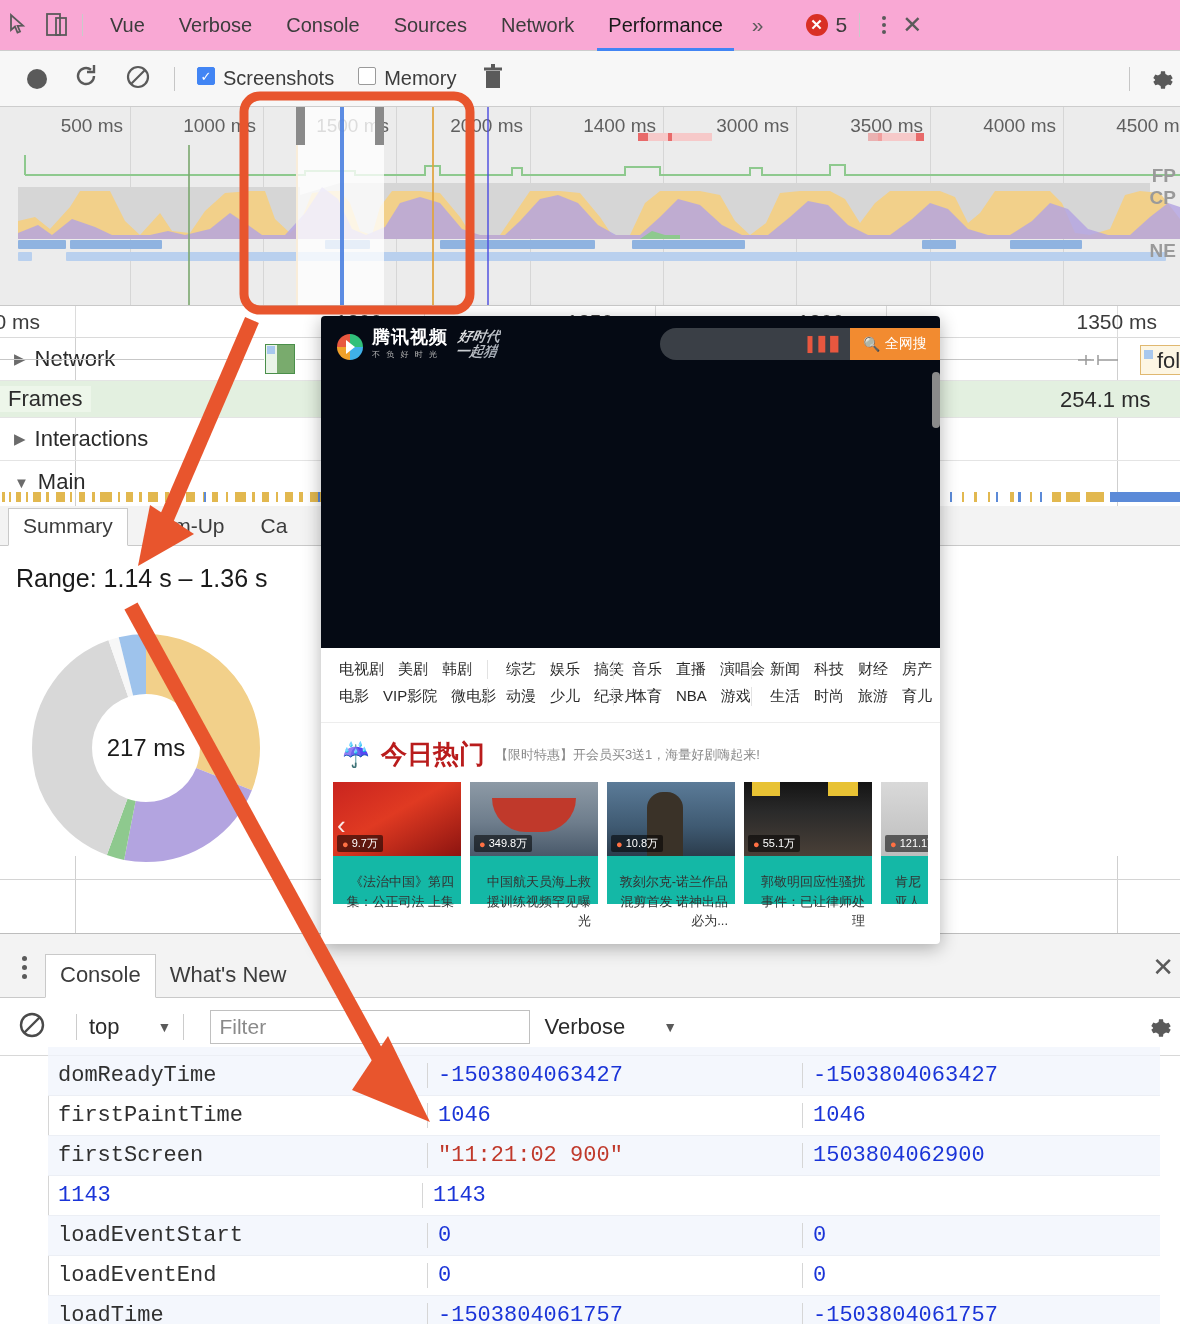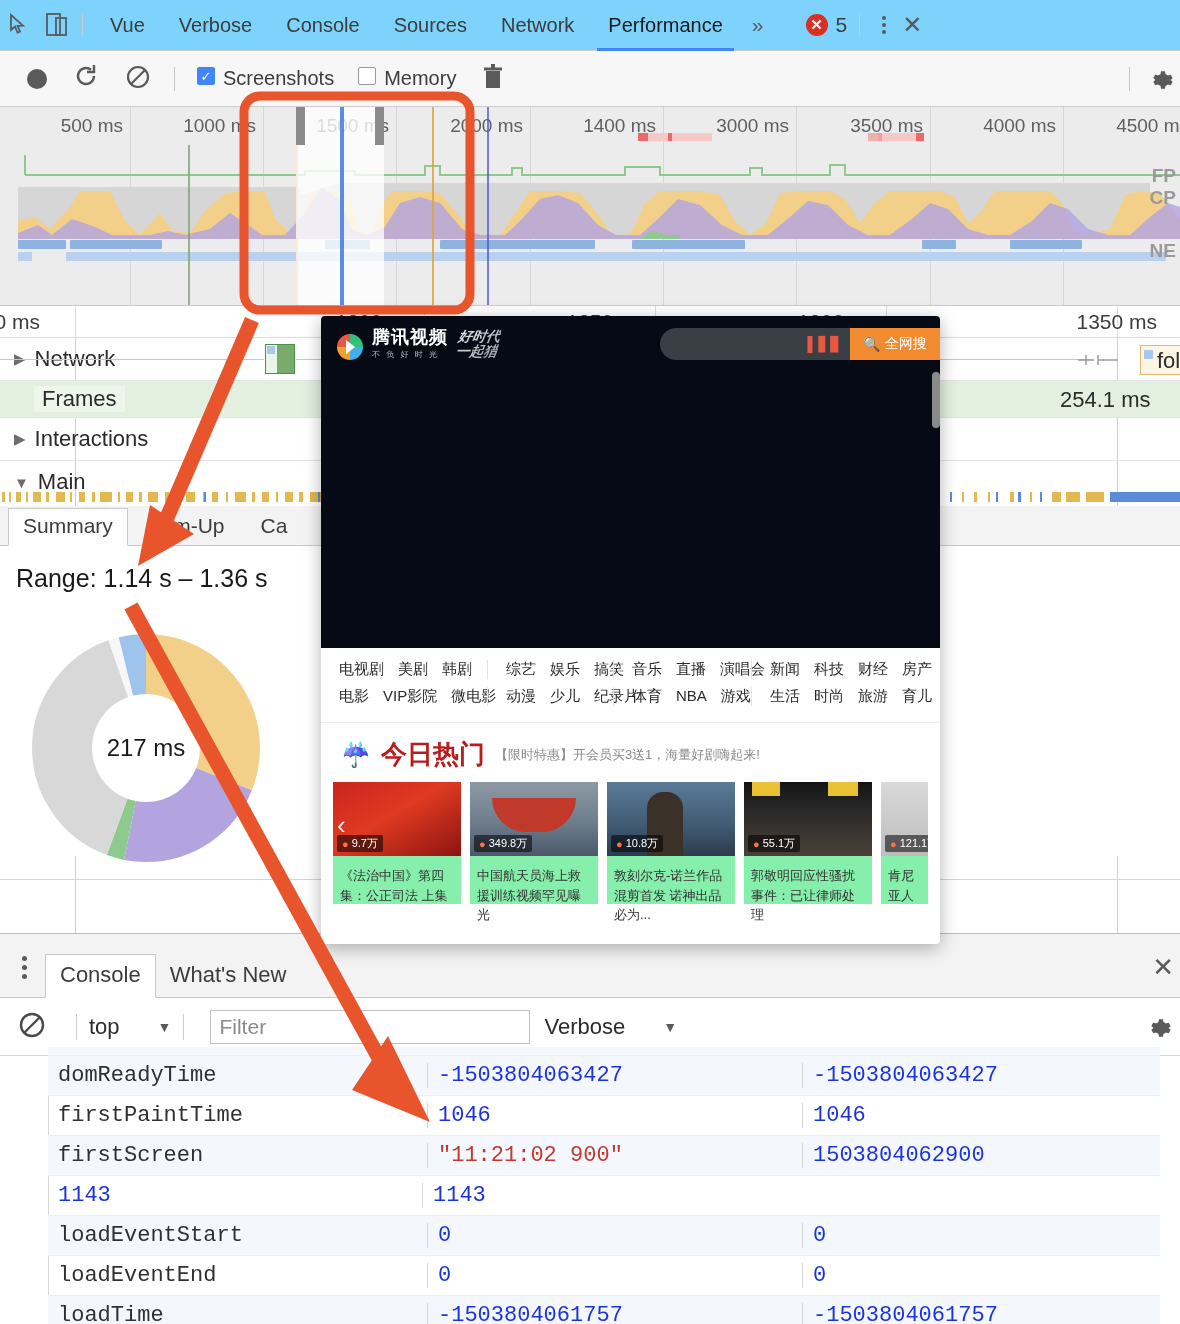--- a/index.html
+++ b/index.html
@@ -7,21 +7,21 @@
   body {
     font-family: "Liberation Sans", sans-serif;
     background:#ffffff;
     position:relative;
     -webkit-font-smoothing:antialiased;
   }
 
   
   .devtools-tabbar{
     position:absolute; left:0; top:0; width:1180px; height:51px;
-    background:#7dd3fc; border-bottom:1px solid #cdcdcd;
+    background:#f9a8d4; border-bottom:1px solid #cdcdcd;
     display:flex; align-items:center;
   }
   .tb-icon{ width:38px; height:40px; display:flex; align-items:center; justify-content:center; color:#5a5a5a; }
   .tb-sep{ width:1px; height:22px; background:#cacaca; margin:0 10px 0 6px; }
   .tabs{ display:flex; align-items:stretch; height:51px; }
   .tab{
     display:flex; align-items:center; padding:0 17px; font-size:20px; color:#3c3c3c;
     height:51px; position:relative; white-space:nowrap;
   }
   .tab.active{ color:#1a1a1a; }
@@ -183,21 +183,21 @@
   .tv-hot-note{ font-size:13px; color:#8a8a8a; }
   .tv-cards{ display:flex; gap:9px; padding:0 12px; position:relative; }
   .tv-card{ width:128px; }
   .tv-thumb{ width:128px; height:74px; position:relative; overflow:hidden; }
   .tv-hot-count{
     position:absolute; left:4px; bottom:4px; background:rgba(0,0,0,.55); color:#fff;
     font-size:11px; padding:1px 5px; border-radius:2px; display:flex; align-items:center; gap:3px;
   }
   .tv-hot-count .f{ color:#ff7043; }
   .tv-cap{
-    background:#86efac; font-size:13px; color:#333; padding:10px 7px; line-height:1.5; height:48px;
+    background:#14b8a6; font-size:13px; color:#333; padding:16px 7px; line-height:1.5; height:48px;text-align:right;
   }
   .tv-arrow-l{
     position:absolute; left:16px; top:28px; color:#fff; font-size:26px; z-index:3; opacity:.9;
   }
 
   
   .drawer{
     position:absolute; left:0; top:933px; width:1180px; height:391px;
     background:#fff; border-top:1px solid #bdbdbd;
   }
@@ -449,21 +449,21 @@
   </svg>
   <div class="follow-chip" style="left:1140px;top:39px;width:44px;height:30px">
     <span class="sq"></span>
     <span>fol</span>
   </div>
   <div class="tsep" style="top:74px"></div>
 
   
   <div class="frames-band" style="left:0;top:75px;width:1180px"></div>
   <div class="track" style="top:75px;height:36px">
-    <span class="tname" style="margin-left:34px;background:#edf6ea;padding:0 8px">Frames</span>
+    <span class="tname" style="background:#edf6ea;padding:0 8px">Frames</span>
   </div>
   <div class="frames-ms" style="left:1060px;top:81px">254.1 ms</div>
   <div class="tsep" style="top:111px"></div>
 
   
   <div class="track" style="top:112px;height:42px">
     <span class="tri">▶</span>
     <span class="tname">Interactions</span>
   </div>
   <div class="tsep" style="top:154px"></div>

